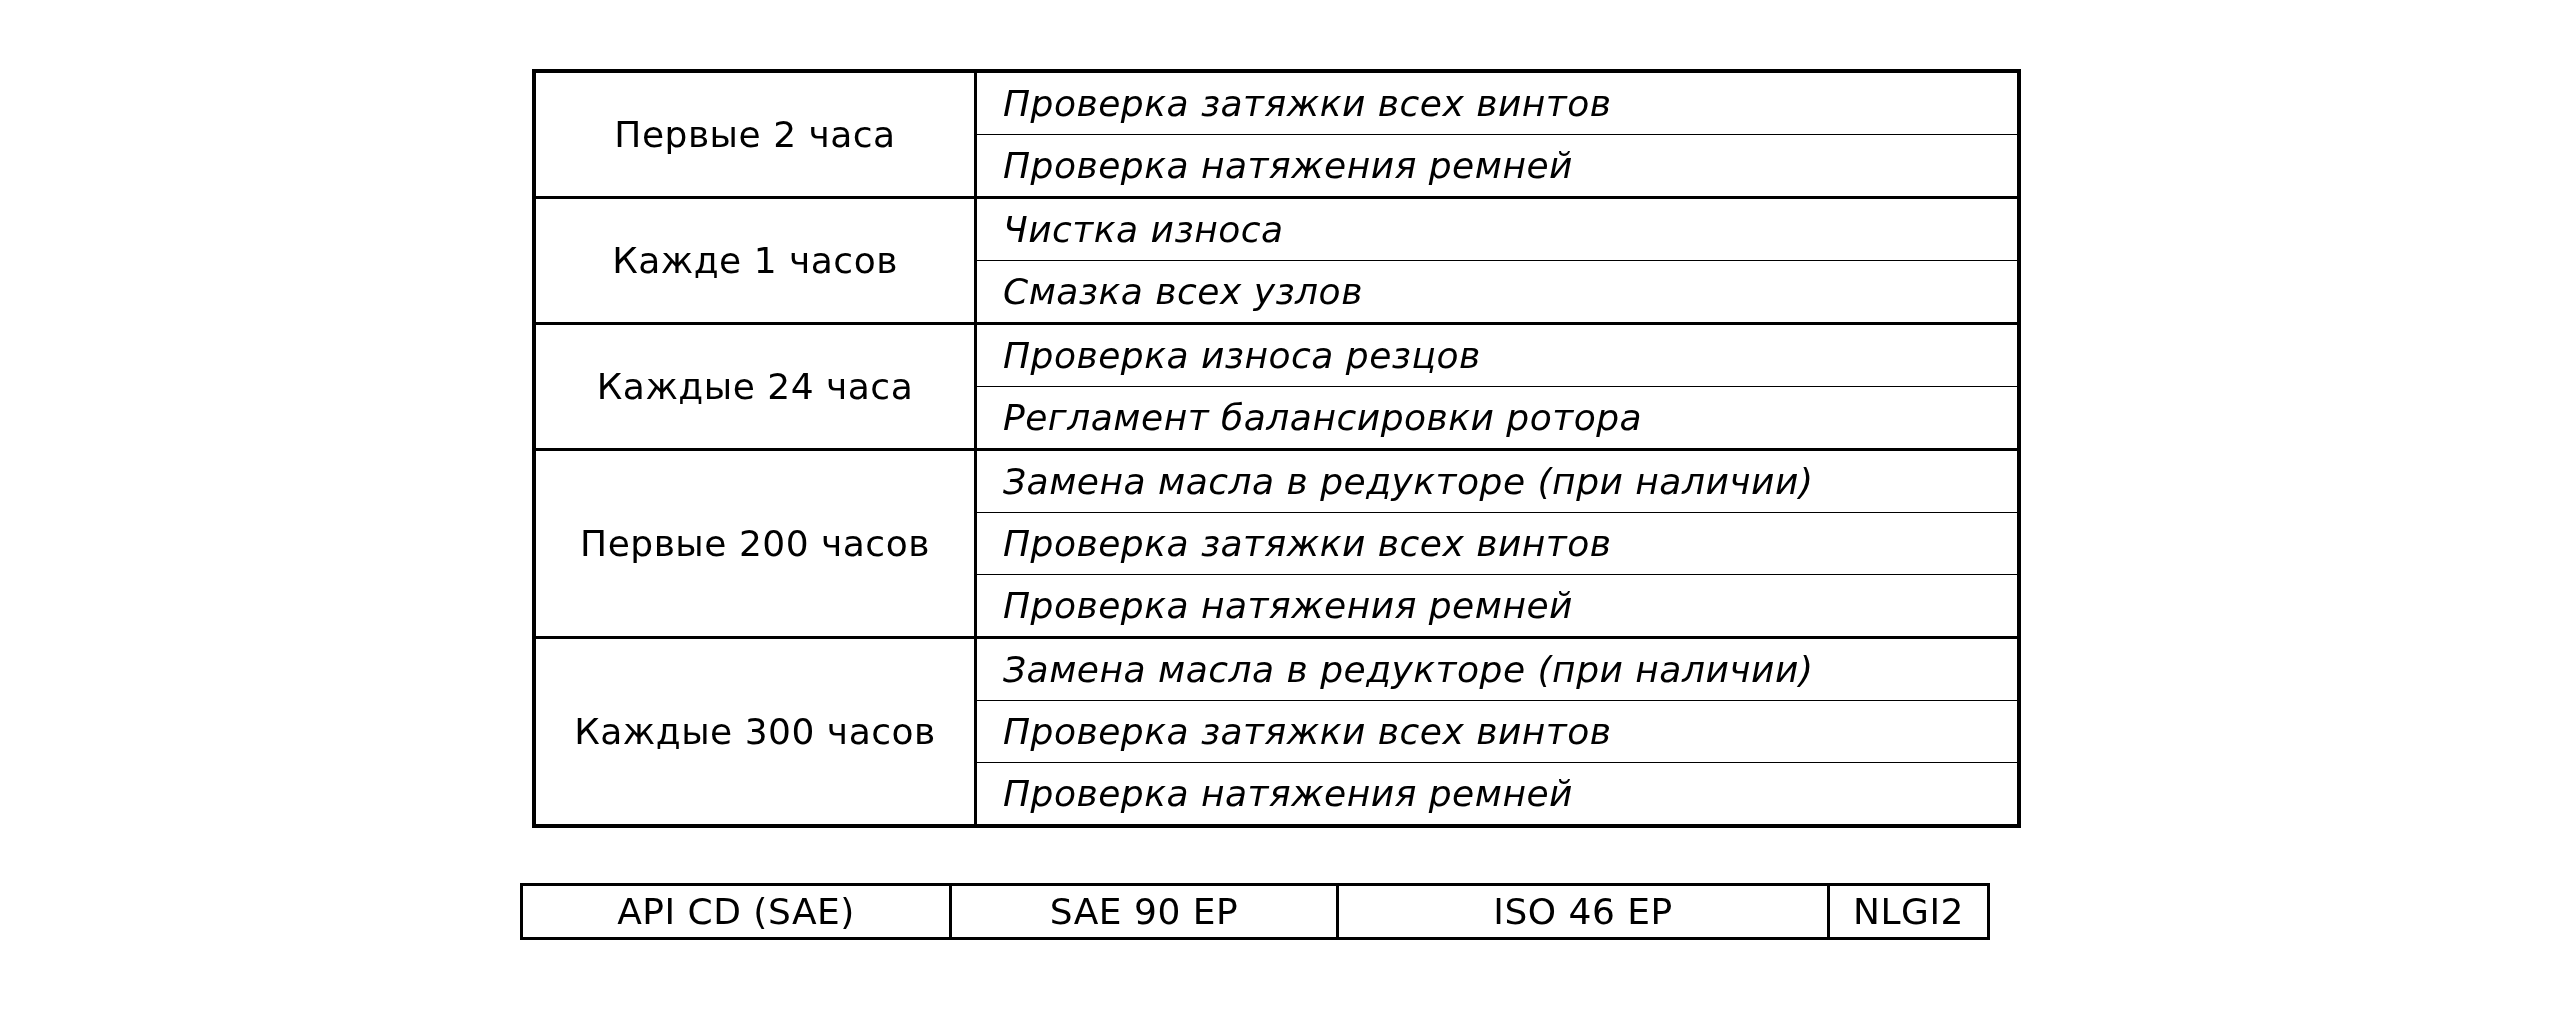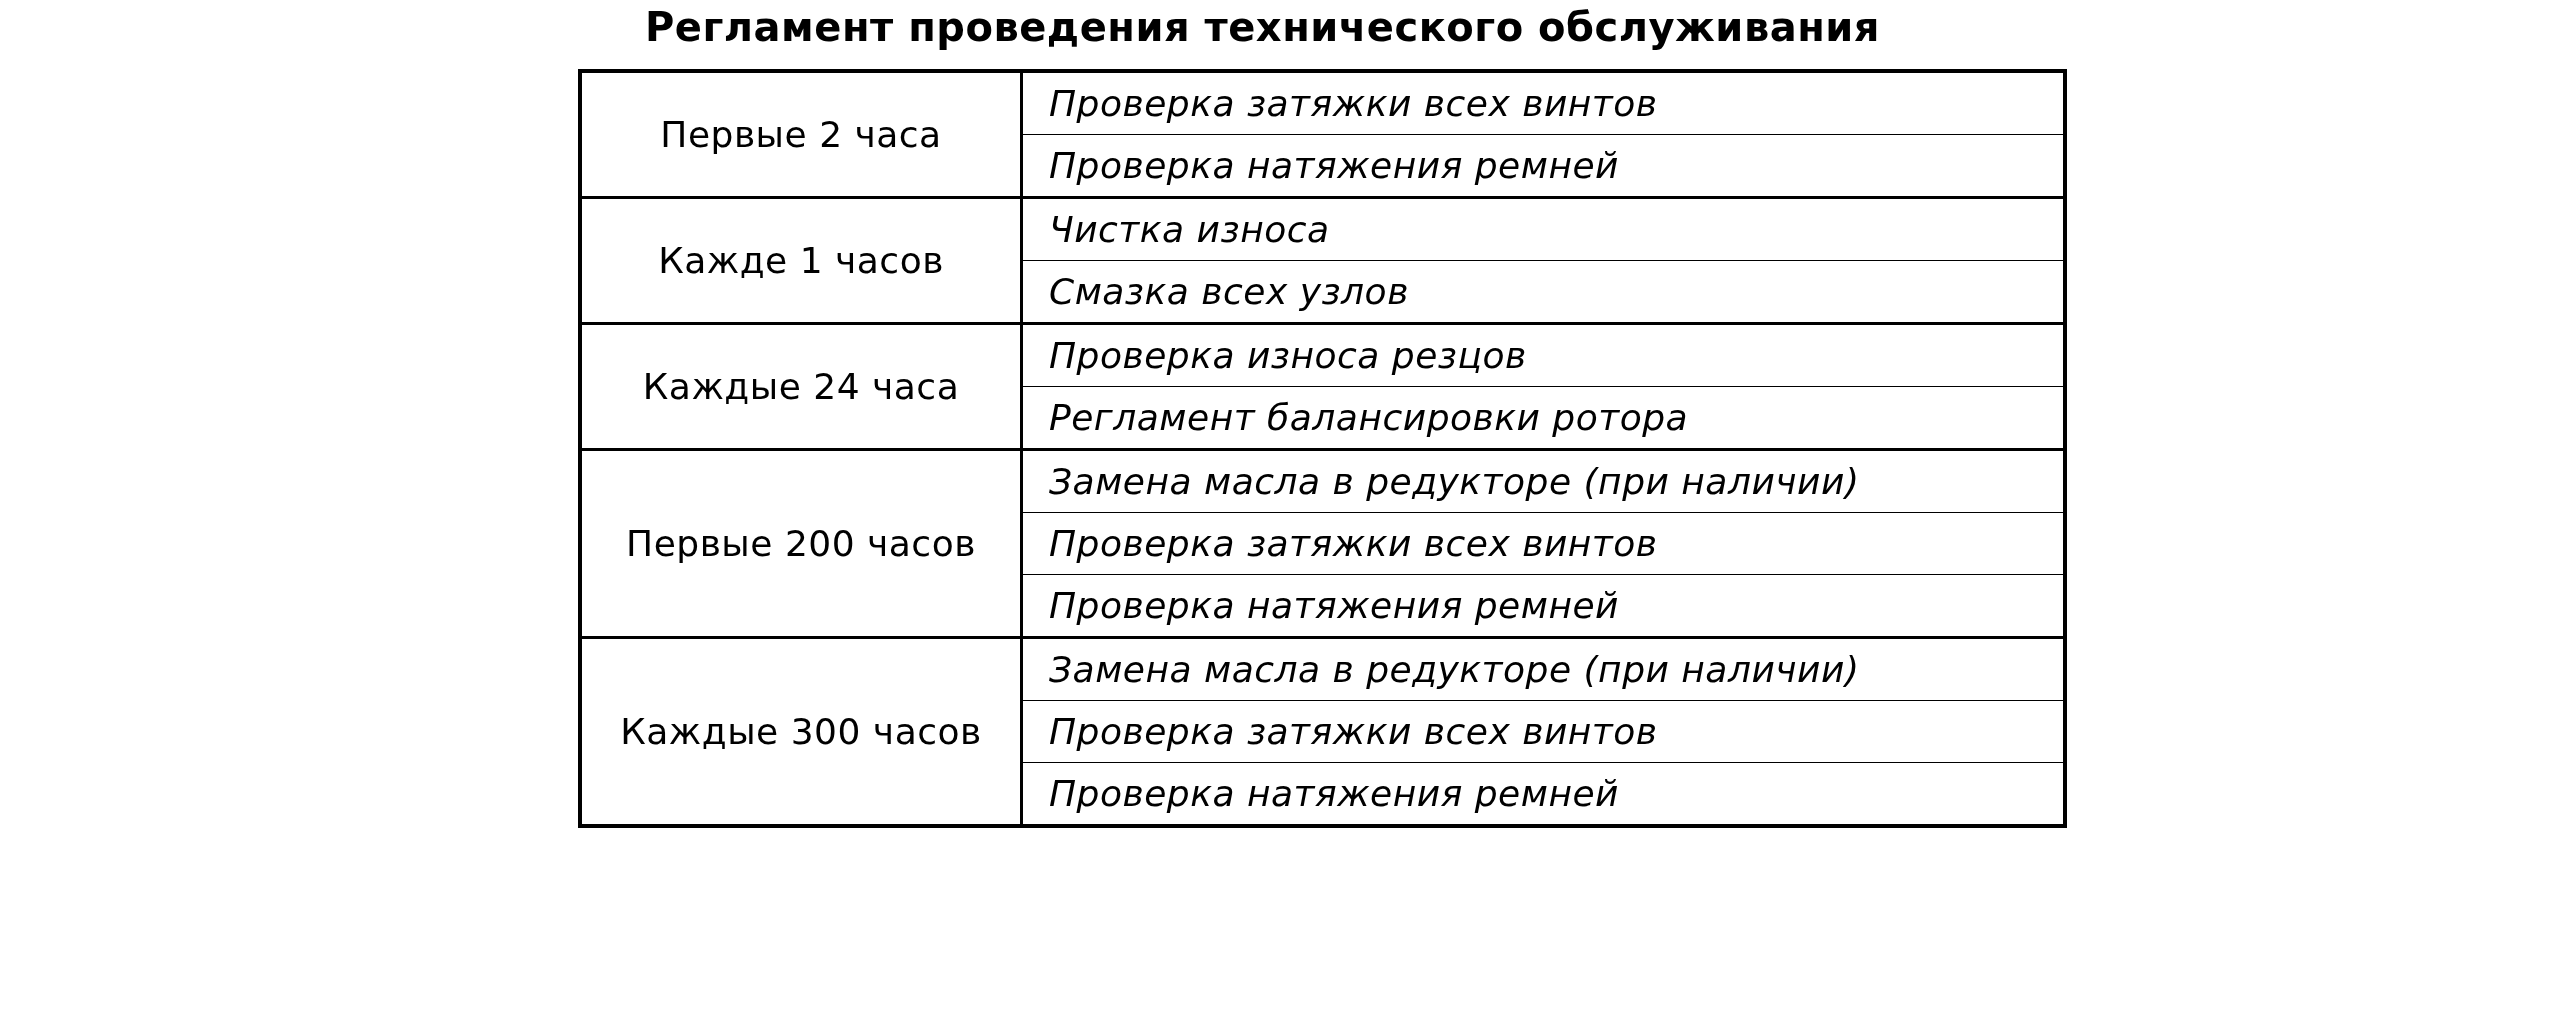--- a/index.html
+++ b/index.html
@@ -30,21 +30,20 @@
   table {
     border-collapse: collapse;
     table-layout: fixed;
   }
   
   .maint {
     position: absolute;
     left: 532px;
     top: 69px;
     border: 4.7px solid #000000;
-    margin-left: 46px;
   }
   .maint td {
     font-size: 36px;
     letter-spacing: 0.5px;
     white-space: nowrap;
     overflow: hidden;
     padding: 0;
   }
   .maint td.interval {
     width: 438px;
@@ -86,21 +85,20 @@
     white-space: nowrap;
     overflow: hidden;
     padding: 0;
   }
 </style>
 </head>
 <body>
 
 <div class="page">
 
-  <div class="doc-title">Регламент проведения технического обслуживания</div>
 
   <table class="maint">
     <colgroup>
       <col style="width:438px">
       <col style="width:1014px">
     </colgroup>
     <tbody>
 
       <tr>
         <td class="interval" rowspan="2">Первые 2 часа</td>
@@ -151,17 +149,23 @@
   </table>
 
   <table class="lub">
     <colgroup>
       <col style="width:429px">
       <col style="width:387px">
       <col style="width:491px">
       <col style="width:160px">
     </colgroup>
     <tbody>
+      <tr>
+        <td>API CD (SAE)</td>
+        <td>SAE 90 EP</td>
+        <td>ISO 46 EP</td>
+        <td>NLGI2</td>
+      </tr>
     </tbody>
   </table>
 
 </div>
 
 
 </body></html>

